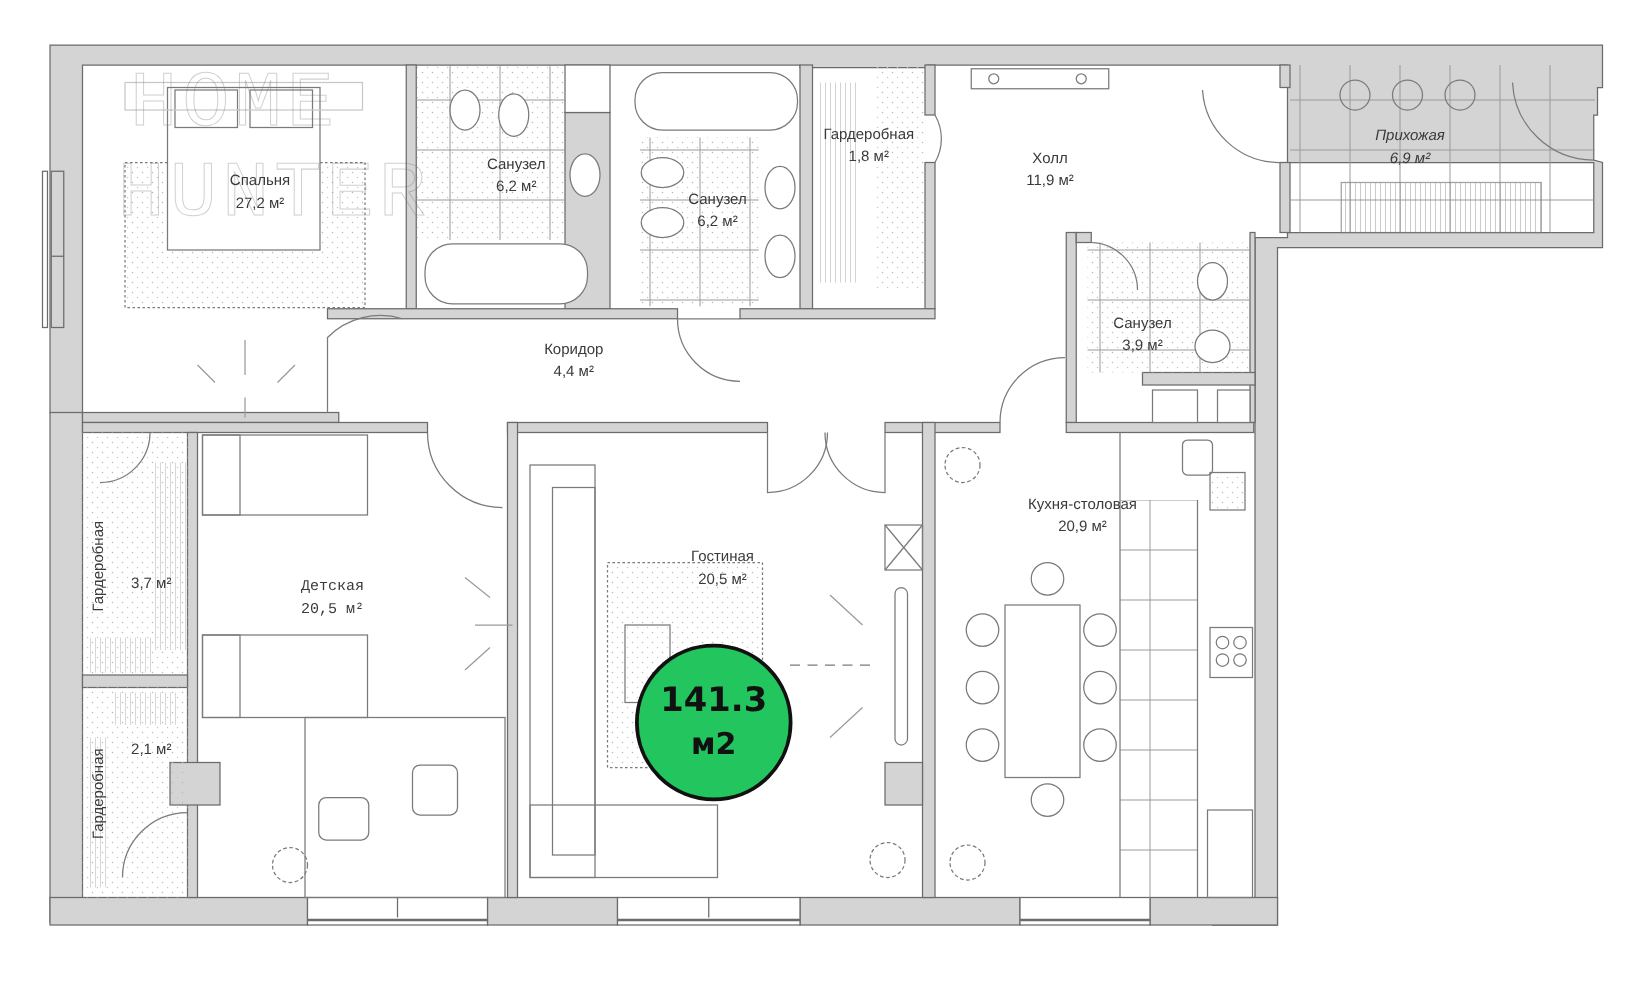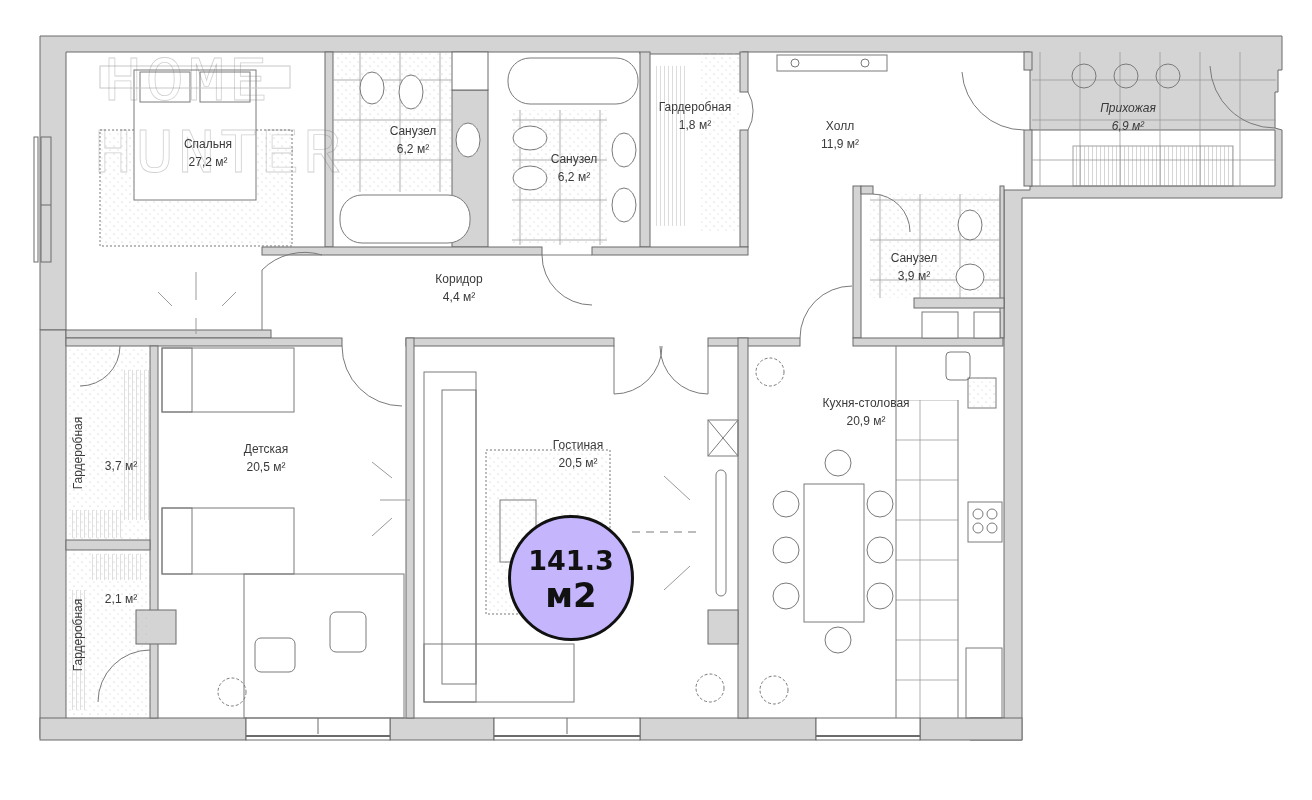--- a/index.html
+++ b/index.html
@@ -1,23 +1,23 @@
 <!DOCTYPE html>
 <html><head>
 <meta charset="utf-8">
 <style>
   html, body { margin: 0; padding: 0; background: #ffffff; }
   body { width: 1312px; height: 800px; position: relative; overflow: hidden; font-family: "Liberation Sans", sans-serif; }
   #plan { position: absolute; left: 0; top: 0; width: 1312px; height: 800px; }
   .room-label { position: absolute; text-align: center; color: #3a3a3a; font-size: 12px; line-height: 18px; font-family: "Liberation Sans", sans-serif; white-space: nowrap; transform: translateX(-50%); }
   .room-label .area { display: block; }
   .vert { transform: translateX(-50%) rotate(-90deg); transform-origin: center; }
-  #total-badge { position: absolute; left: 508px; top: 515px; width: 126px; height: 126px; border: 3px solid #111; border-radius: 50%; background: #c4b5fd; display: flex; flex-direction: column; align-items: center; justify-content: center; box-sizing: border-box; }
+  #total-badge { position: absolute; left: 508px; top: 515px; width: 126px; height: 126px; border: 3px solid #111; border-radius: 50%; background: #22c55e; display: flex; flex-direction: column; align-items: center; justify-content: center; box-sizing: border-box; }
   #total-badge .v { font-family: "DejaVu Sans", sans-serif; font-weight: bold; font-size: 27px; color: #111; line-height: 34px; }
-  #total-badge .u { font-family: "DejaVu Sans", sans-serif; font-weight: bold; font-size: 34px; color: #111; line-height: 34px; }
+  #total-badge .u { font-family: "DejaVu Sans", sans-serif; font-weight: bold; font-size: 24px; color: #111; line-height: 34px; }
   .wm { position: absolute; font-family: Liberation Mono, monospace; font-size: 63px; color: transparent; -webkit-text-stroke: 0.8px rgba(120,120,120,0.35); letter-spacing: 4px; pointer-events: none; }
 </style>
 </head>
 <body>
 
 <svg id="plan" viewBox="0 0 1312 800" xmlns="http://www.w3.org/2000/svg">
   <defs>
     <pattern id="dots" width="8" height="8" patternUnits="userSpaceOnUse">
       <circle cx="2" cy="2" r="0.6" fill="#b8b8b8"></circle>
       <circle cx="6" cy="6" r="0.6" fill="#c8c8c8"></circle>
@@ -277,21 +277,21 @@
   <span class="area">6,9 м²</span>
 </div>
 <div class="room-label" style="left:459px; top:270px;text-align:center;">
   <span>Коридор</span>
   <span class="area">4,4 м²</span>
 </div>
 <div class="room-label" style="left:914px; top:249px;">
   <span>Санузел</span>
   <span class="area">3,9 м²</span>
 </div>
-<div class="room-label" style="left:266px; top:440px;">
+<div class="room-label" style="left:266px; top:460px;font-family:Liberation Mono, monospace;">
   <span>Детская</span>
   <span class="area">20,5 м²</span>
 </div>
 <div class="room-label" style="left:578px; top:404px;margin-top:32px;">
   <span>Гостиная</span>
   <span class="area">20,5 м²</span>
 </div>
 <div class="room-label" style="left:866px; top:394px;">
   <span>Кухня-столовая</span>
   <span class="area">20,9 м²</span>

